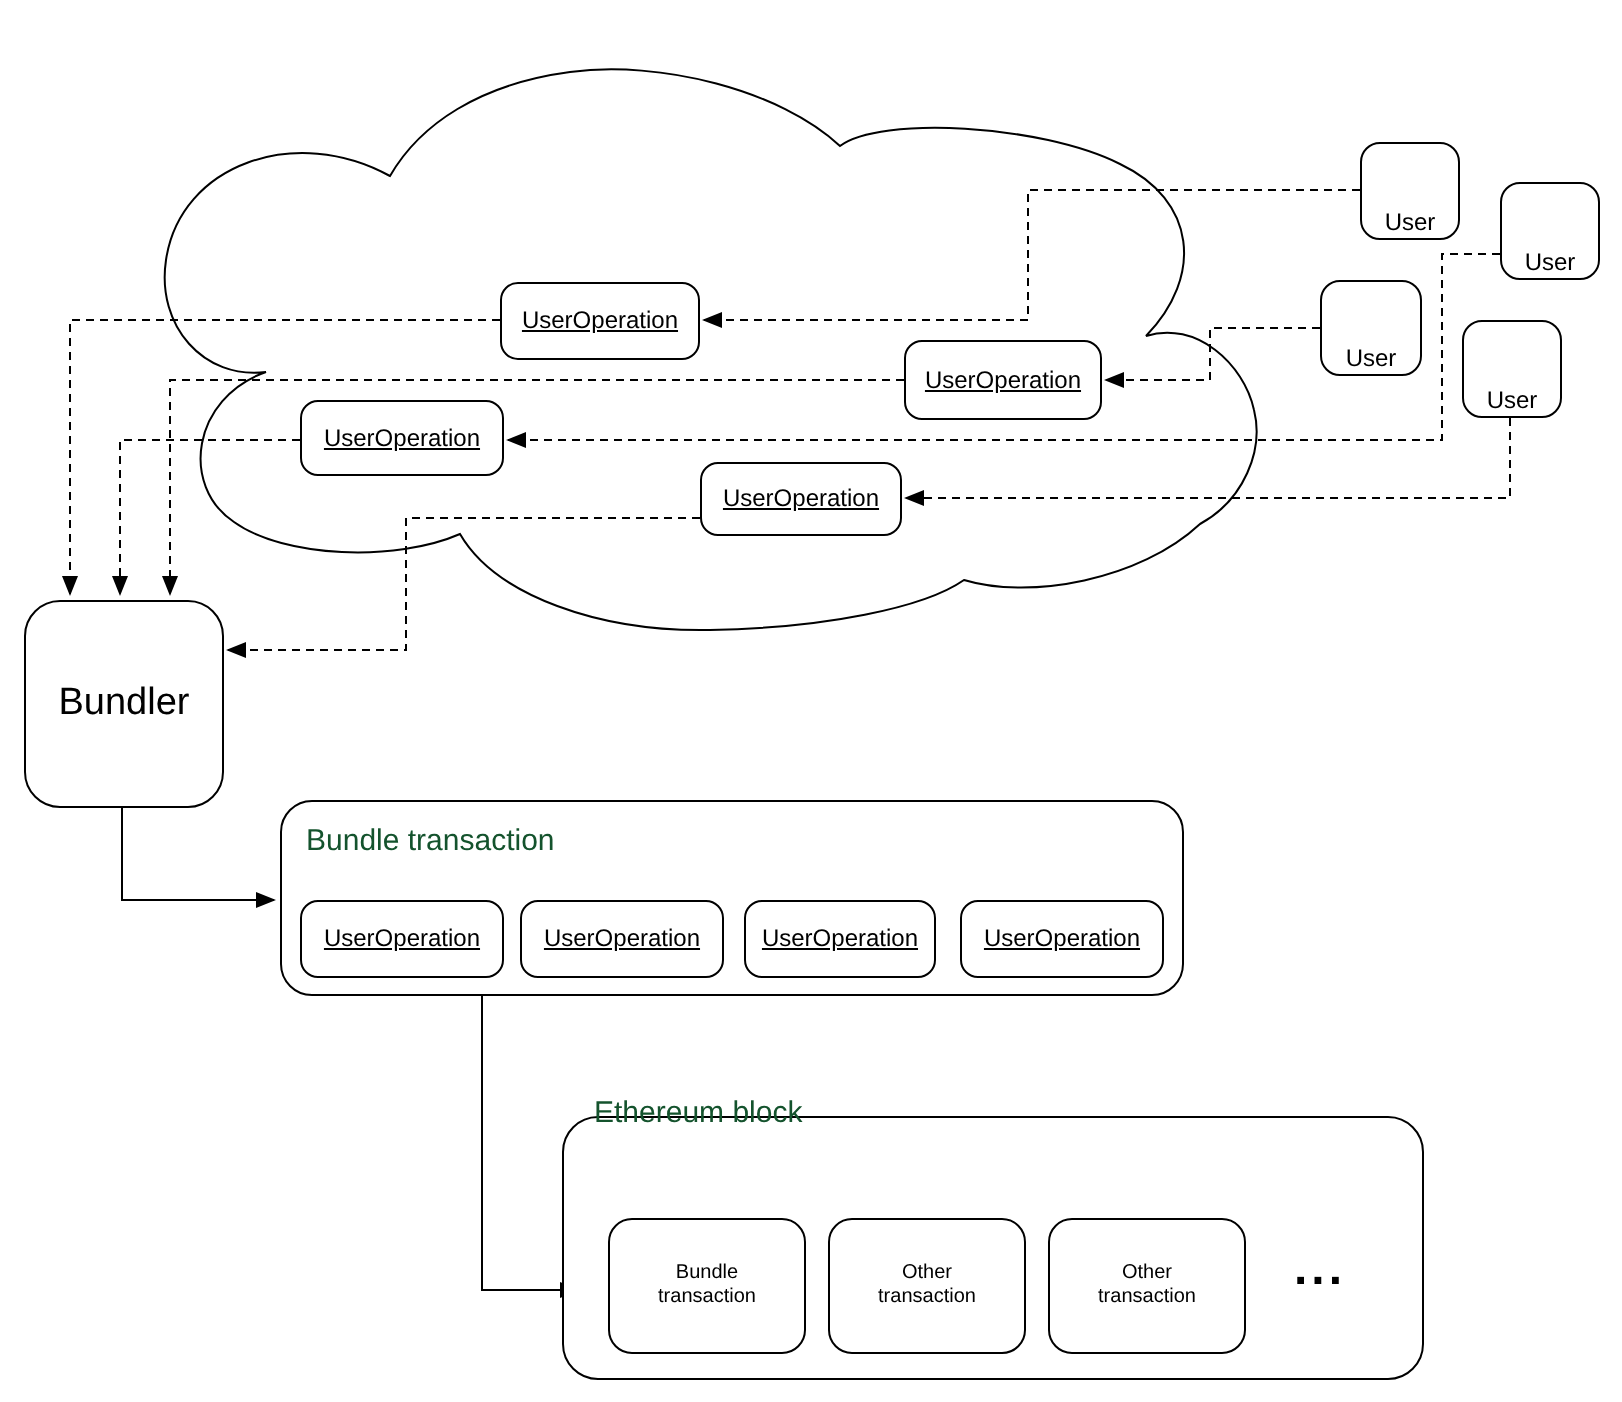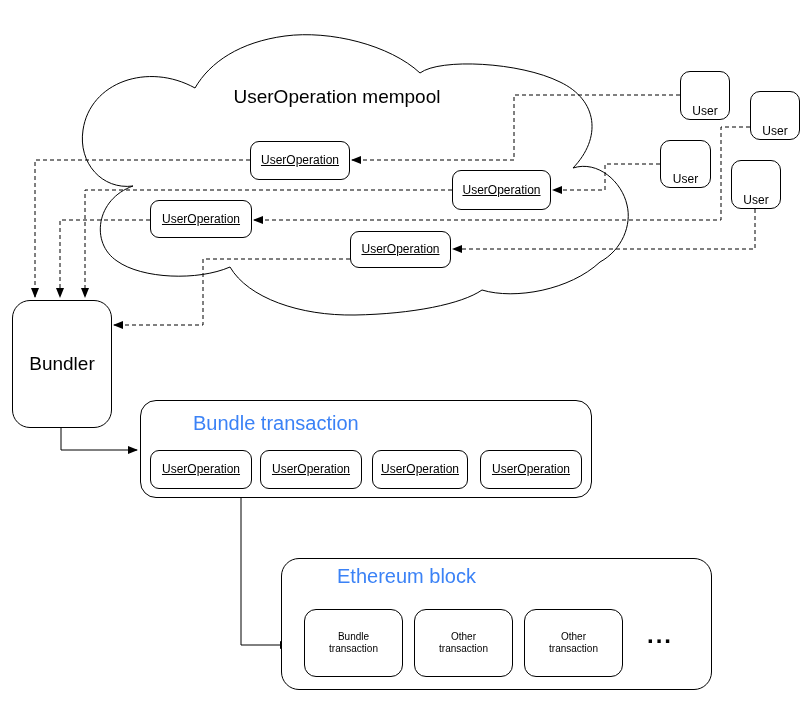--- a/index.html
+++ b/index.html
@@ -14,21 +14,21 @@
     font-size:12px;line-height:1.25;color:#000;
   }
   .r8{border-radius:9px;text-decoration:underline;}
   .r10{border-radius:10px;align-items:flex-end;}
   .bundler{border-radius:18px;font-size:19px;}
   .container-box{
     position:absolute;box-sizing:border-box;background:#fff;border:1px solid #000;
     border-radius:16px;
   }
   .container-title{
-    position:absolute;font-size:20px;white-space:nowrap;color:#3b82f6;margin-left:40px;
+    position:absolute;font-size:15px;white-space:nowrap;color:#14532d;
   }
   .cloud-title{
     position:absolute;left:187px;top:86px;width:300px;text-align:center;
     font-size:19px;white-space:nowrap;color:#000;
   }
   .eth-inner{border-radius:12px;font-size:10px;flex-direction:column;margin-left:12px;}
   .eth-inner span{display:block;}
   .ellipsis{
     position:absolute;left:635px;top:620px;width:50px;height:30px;
     display:flex;align-items:center;justify-content:center;
@@ -69,21 +69,20 @@
 
     <path d="M 250 160 L 35 160 L 35 297" fill="none" stroke="#000" stroke-width="1" stroke-dasharray="4 3" marker-end="url(#arrow)"></path>
     <path d="M 452 190 L 85 190 L 85 297" fill="none" stroke="#000" stroke-width="1" stroke-dasharray="4 3" marker-end="url(#arrow)"></path>
     <path d="M 150 220 L 60 220 L 60 297" fill="none" stroke="#000" stroke-width="1" stroke-dasharray="4 3" marker-end="url(#arrow)"></path>
     <path d="M 350 259 L 203 259 L 203 325 L 114 325" fill="none" stroke="#000" stroke-width="1" stroke-dasharray="4 3" marker-end="url(#arrow)"></path>
 
     <path d="M 61 400 L 61 450 L 137 450" fill="none" stroke="#000" stroke-width="1" marker-end="url(#arrow)"></path>
     <path d="M 241 498 L 241 645 L 289 645" fill="none" stroke="#000" stroke-width="1" marker-end="url(#arrow)"></path>
   </svg>
 
-  <div class="cloud-title">UserOperation mempool</div>
 
   <div class="box r8" style="left:250px;top:141px;width:100px;height:39px">
     <span>UserOperation</span>
   </div>
   <div class="box r8" style="left:452px;top:170px;width:99px;height:40px">
     <span>UserOperation</span>
   </div>
   <div class="box r8" style="left:150px;top:200px;width:102px;height:38px">
     <span>UserOperation</span>
   </div>
@@ -97,41 +96,41 @@
   <div class="box r10" style="left:750px;top:91px;width:50px;height:49px">
     <span>User</span>
   </div>
   <div class="box r10" style="left:660px;top:140px;width:51px;height:48px">
     <span>User</span>
   </div>
   <div class="box r10" style="left:731px;top:160px;width:50px;height:49px">
     <span>User</span>
   </div>
 
-  <div class="box bundler" style="left:12px;top:300px;width:100px;height:128px">
+  <div class="box bundler" style="left:12px;top:300px;width:100px;height:104px">
     <span>Bundler</span>
   </div>
 
   <div class="container-box" style="left:140px;top:400px;width:452px;height:98px"></div>
   <div class="container-title" style="left:153px;top:412px">Bundle transaction</div>
   <div class="box r8" style="left:150px;top:450px;width:102px;height:39px">
     <span>UserOperation</span>
   </div>
   <div class="box r8" style="left:260px;top:450px;width:102px;height:39px">
     <span>UserOperation</span>
   </div>
   <div class="box r8" style="left:372px;top:450px;width:96px;height:39px">
     <span>UserOperation</span>
   </div>
   <div class="box r8" style="left:480px;top:450px;width:102px;height:39px">
     <span>UserOperation</span>
   </div>
 
   <div class="container-box" style="left:281px;top:558px;width:431px;height:132px;border-radius:18px"></div>
-  <div class="container-title" style="left:297px;top:565px">Ethereum block</div>
+  <div class="container-title" style="left:297px;top:548px">Ethereum block</div>
 
   <div class="box eth-inner" style="left:292px;top:609px;width:99px;height:68px">
     <span>Bundle</span>
     <span>transaction</span>
   </div>
   <div class="box eth-inner" style="left:402px;top:609px;width:99px;height:68px">
     <span>Other</span>
     <span>transaction</span>
   </div>
   <div class="box eth-inner" style="left:512px;top:609px;width:99px;height:68px">

